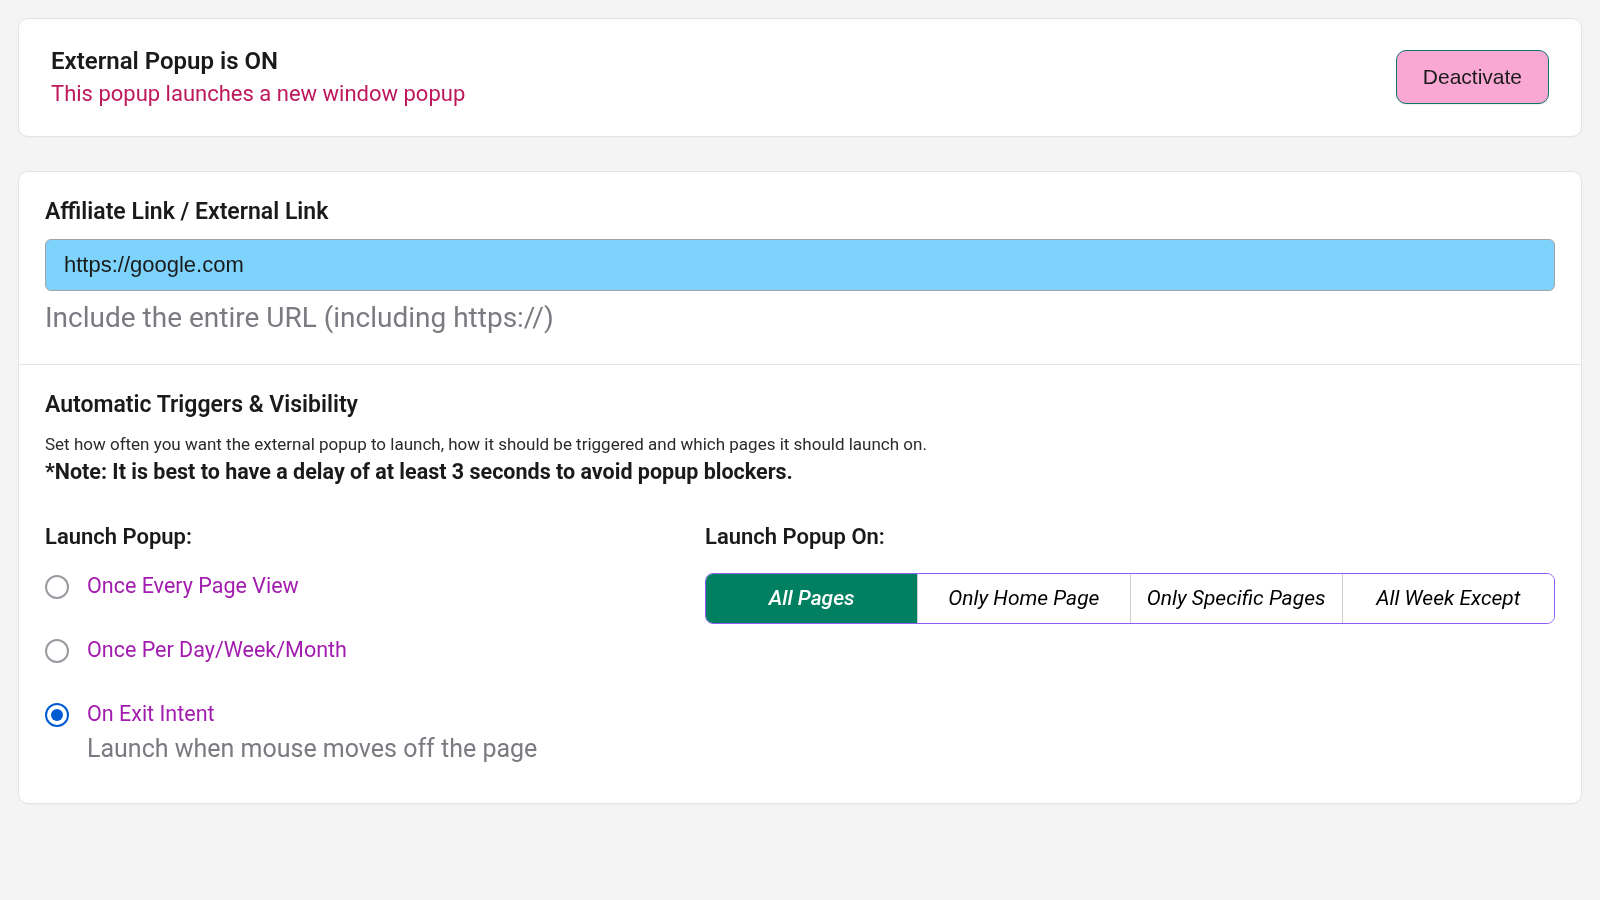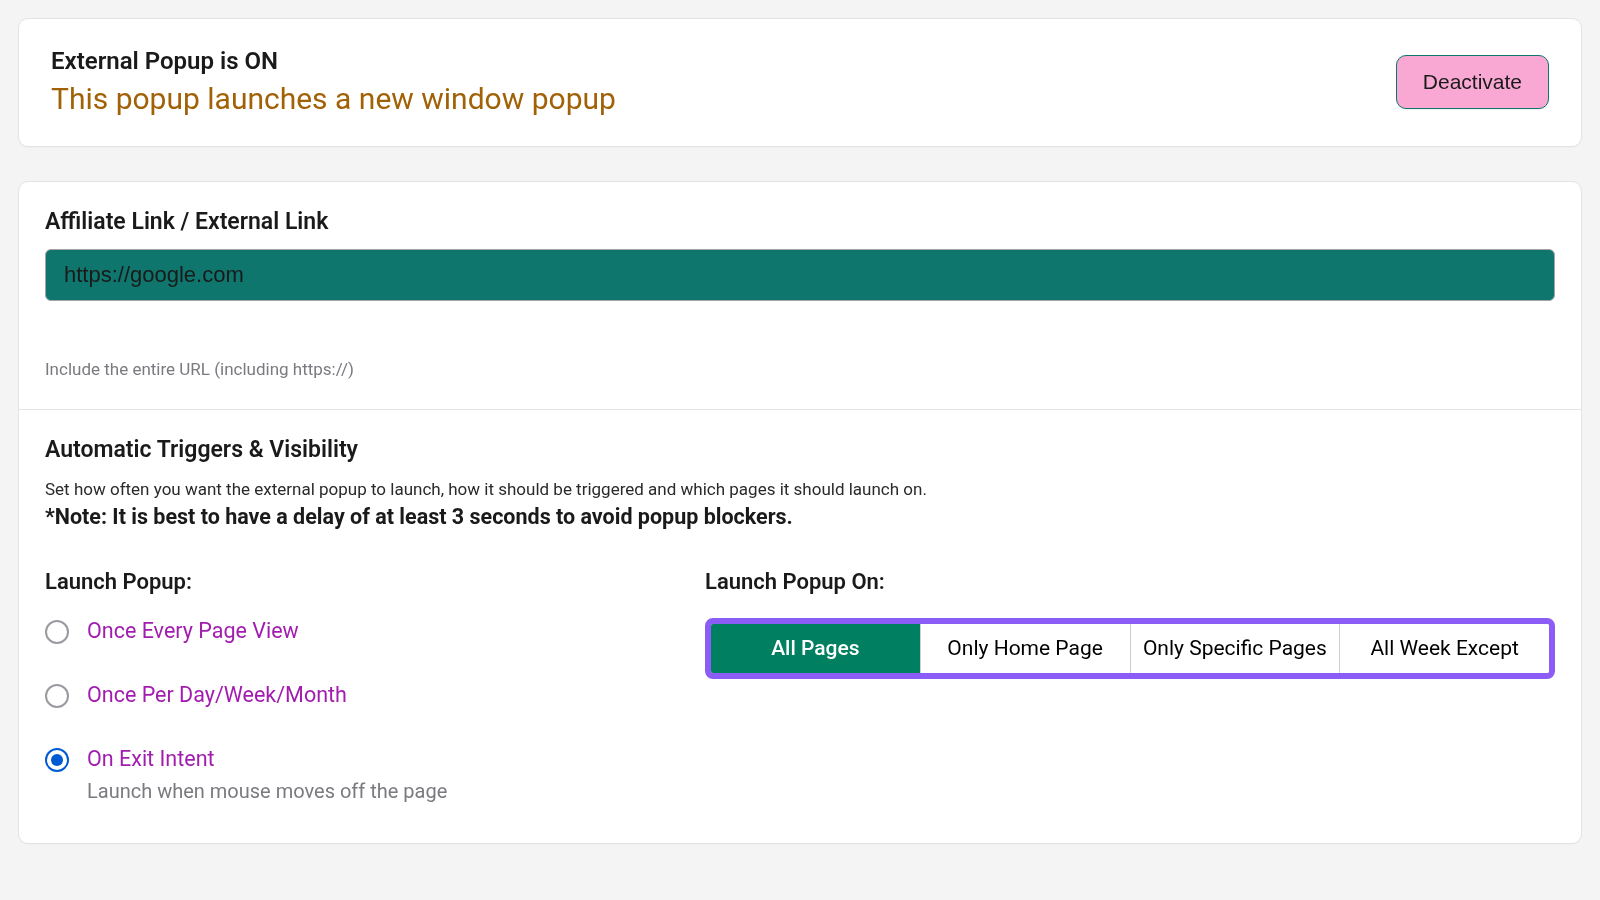--- a/index.html
+++ b/index.html
@@ -24,23 +24,23 @@
     align-items: center;
     padding: 28px 32px 30px 32px;
   }
   .header-title {
     font-size: 24px;
     font-weight: 650;
     color: #1a1a1a;
     margin-bottom: 6px;
   }
   .header-sub {
-    font-size: 30px;
+    font-size: 22px;
     font-weight: 400;
-    color: #a16207;
+    color: #be185d;
   }
   .btn-secondary {
     background: #f9a8d4;
     border: 1px solid #0f766e;
     border-radius: 10px;
     padding: 14px 26px;
     font-size: 21px;
     font-weight: 500;
     color: #1a1a1a;
     cursor: pointer;
@@ -58,28 +58,27 @@
     color: #1a1a1a;
     margin-bottom: 14px;
   }
   .input-text {
     width: 100%;
     border: 1px solid #a4a4a8;
     border-radius: 6px;
     padding: 12px 18px;
     font-size: 22px;
     color: #1a1a1a;
-    background: #0f766e;
+    background: #7dd3fc;
     margin-bottom: 10px;
   }
   .help-text {
-    font-size: 17px;
+    font-size: 28px;
     color: #7a7a80;
     margin-bottom: 24px;
-    margin-top: 48px;
   }
   .desc-text {
     font-size: 17px;
     color: #2a2a2a;
     line-height: 1.45;
     margin-bottom: 2px;
   }
   .note-text {
     font-size: 21.5px;
     font-weight: 700;
@@ -125,29 +124,30 @@
     width: 12px;
     height: 12px;
     background: #005bd3;
     border-radius: 50%;
   }
   .radio-label {
     font-size: 21.5px;
     color: #a21caf;
   }
   .radio-hint {
-    font-size: 20px;
+    font-size: 25px;
     color: #7a7a80;
     margin-top: 8px;
   }
   .seg-group {
     display: flex;
-    border: 6px solid #8b5cf6;
+    border: 1px solid #8b5cf6;
     border-radius: 8px;
     overflow: hidden;
+    font-style: italic;
   }
   .seg-btn {
     flex: 1;
     text-align: center;
     padding: 12px 8px;
     font-size: 21px;
     color: #000000;
     background: #ffffff;
     cursor: pointer;
     border-right: 1px solid #cfcfd3;

